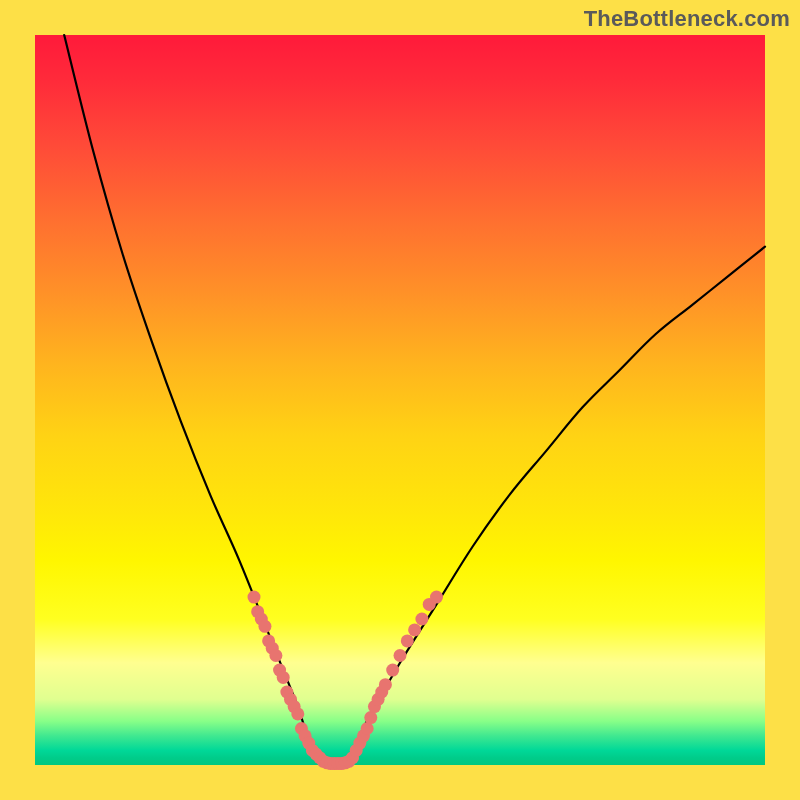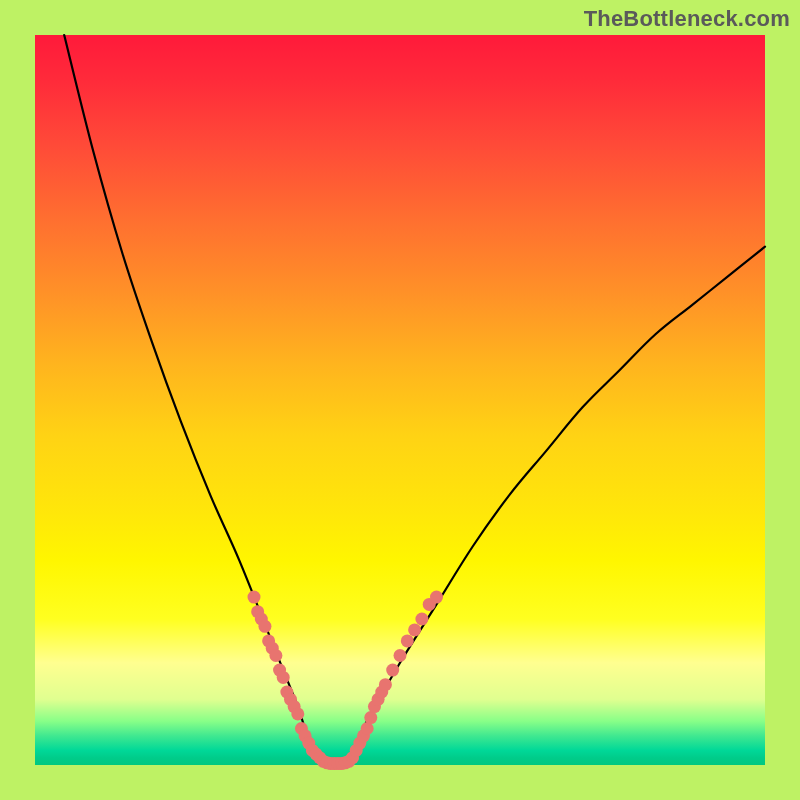--- a/index.html
+++ b/index.html
@@ -1,21 +1,21 @@
 <!DOCTYPE html>
 <html><head>
 <meta charset="utf-8">
 <style>
   * { margin: 0; padding: 0; box-sizing: border-box; }
   html, body { width: 800px; height: 800px; overflow: hidden; background: #000; }
   .frame {
     position: relative;
     width: 800px;
     height: 800px;
-    background: #bef264;
+    background: #fde047;
     padding-left: 12px;
   }
   .plot-area {
     position: absolute;
     left: 35px;
     top: 35px;
     width: 730px;
     height: 730px;
     background: linear-gradient(to bottom,
       #ff1a3a 0%,

